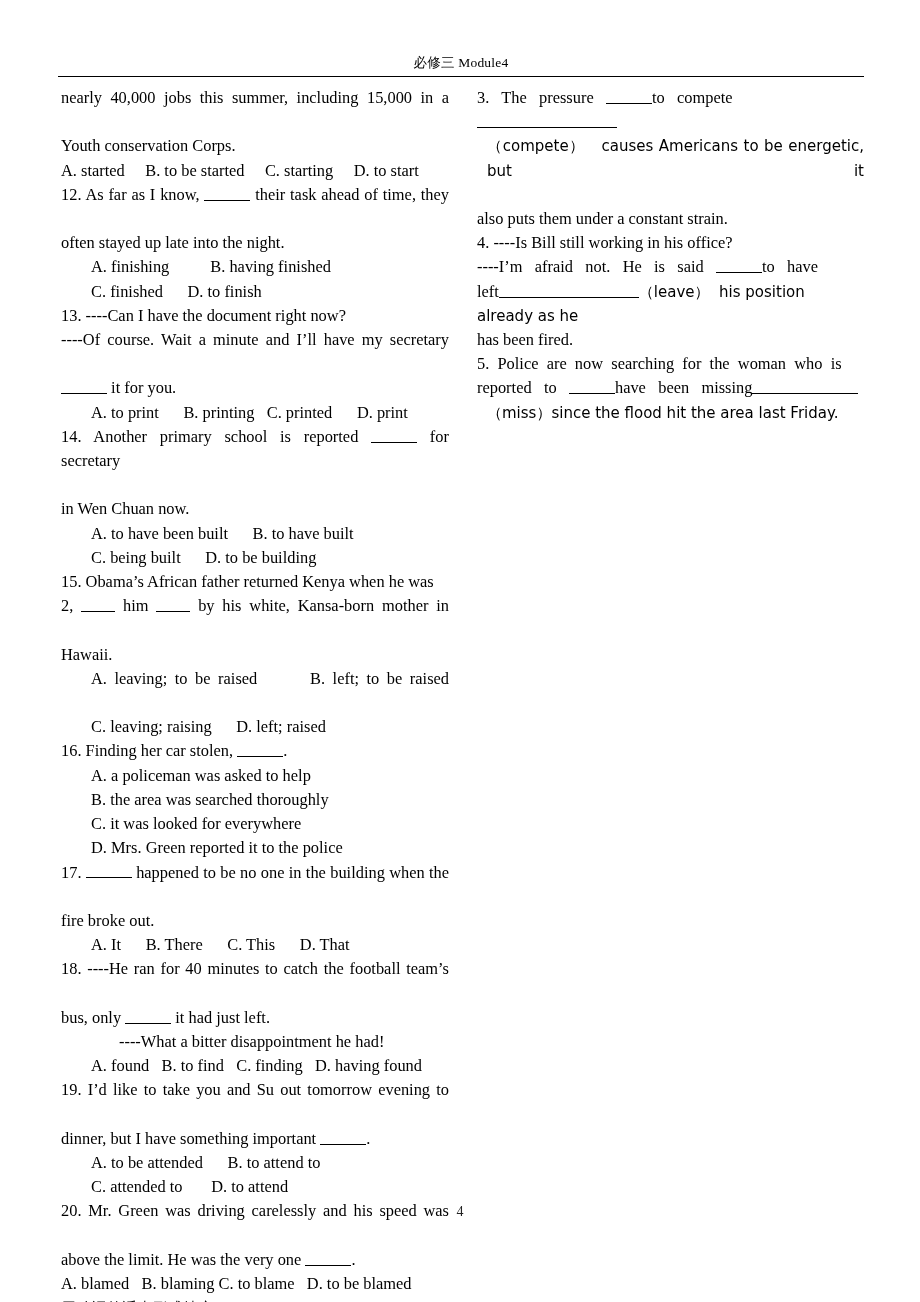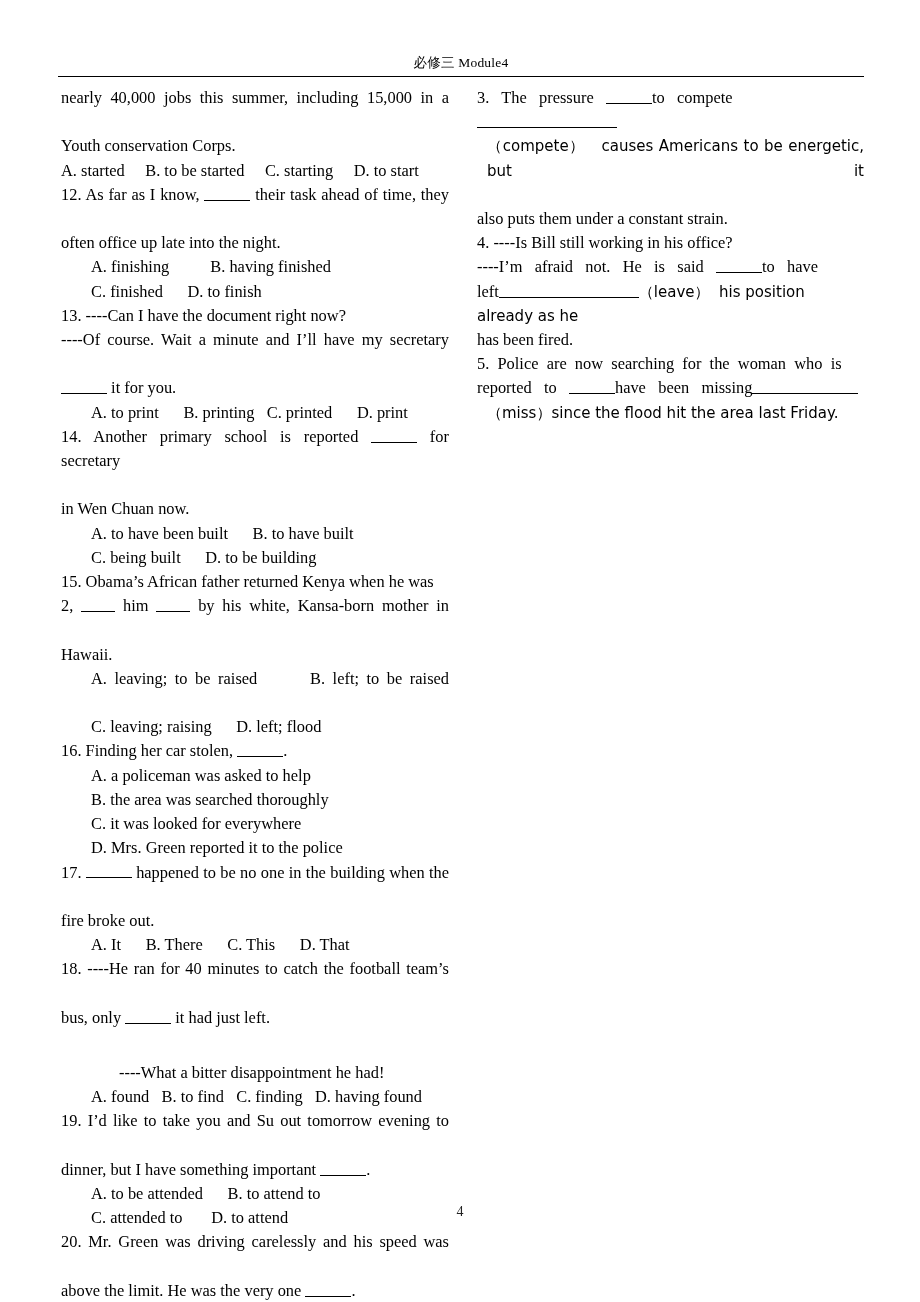--- a/index.html
+++ b/index.html
@@ -56,21 +56,21 @@
   p {
     margin: 0;
     padding: 0;
     text-align: justify;
     text-justify: inter-word;
     white-space: pre-wrap;
   }
   p.just    { text-align: justify; }
   p.flush   { text-align: left; }
   p.indent1 { text-indent: 0; padding-left: 30px; }
-  p.indent2 { text-indent: 0; padding-left: 58px; margin-top: 31px; }
+  p.indent2 { text-indent: 0; padding-left: 58px; }
   p.indent-sm { padding-left: 10px; }
 
   
   p.just::after {
     content: "";
     display: inline-block;
     width: 100%;
   }
 
   .cn {
@@ -116,39 +116,39 @@
   <div class="header">必修三 Module4</div>
   <div class="header-rule"></div>
 
   <div class="col col-left">
 
     <p class="just">nearly 40,000 jobs this summer, including 15,000 in a</p>
     <p class="flush">Youth conservation Corps.</p>
     <p class="flush">A. started     B. to be started     C. starting     D. to start</p>
 
     <p class="just"><span>12. As far as I know, </span><span class="blank b-m"></span><span> their task ahead of time, they</span></p>
-    <p class="flush">often office up late into the night.</p>
+    <p class="flush">often stayed up late into the night.</p>
     <p class="flush indent1">A. finishing          B. having finished</p>
     <p class="flush indent1">C. finished      D. to finish</p>
 
     <p class="flush">13. ----Can I have the document right now?</p>
     <p class="just">----Of course. Wait a minute and I’ll have my secretary</p>
     <p class="flush"><span class="blank b-m"></span><span> it for you.</span></p>
     <p class="flush indent1">A. to print      B. printing   C. printed      D. print</p>
 
     <p class="just"><span>14. Another primary school is reported </span><span class="blank b-m"></span><span> for secretary</span></p>
     <p class="flush">in Wen Chuan now.</p>
     <p class="flush indent1">A. to have been built      B. to have built</p>
     <p class="flush indent1">C. being built      D. to be building</p>
 
     <p class="flush">15. Obama’s African father returned Kenya when he was</p>
     <p class="just"><span>2, </span><span class="blank b-s"></span><span> him </span><span class="blank b-s"></span><span> by his white, Kansa-born mother in</span></p>
     <p class="flush">Hawaii.</p>
     <p class="just indent1">A. leaving; to be raised       B. left; to be raised</p>
-    <p class="flush indent1">C. leaving; raising      D. left; flood</p>
+    <p class="flush indent1">C. leaving; raising      D. left; raised</p>
 
     <p class="flush"><span>16. Finding her car stolen, </span><span class="blank b-m"></span><span>.</span></p>
     <p class="flush indent1">A. a policeman was asked to help</p>
     <p class="flush indent1">B. the area was searched thoroughly</p>
     <p class="flush indent1">C. it was looked for everywhere</p>
     <p class="flush indent1">D. Mrs. Green reported it to the police</p>
 
     <p class="just"><span>17. </span><span class="blank b-m"></span><span> happened to be no one in the building when the</span></p>
     <p class="flush">fire broke out.</p>
     <p class="flush indent1">A. It      B. There      C. This      D. That</p>

